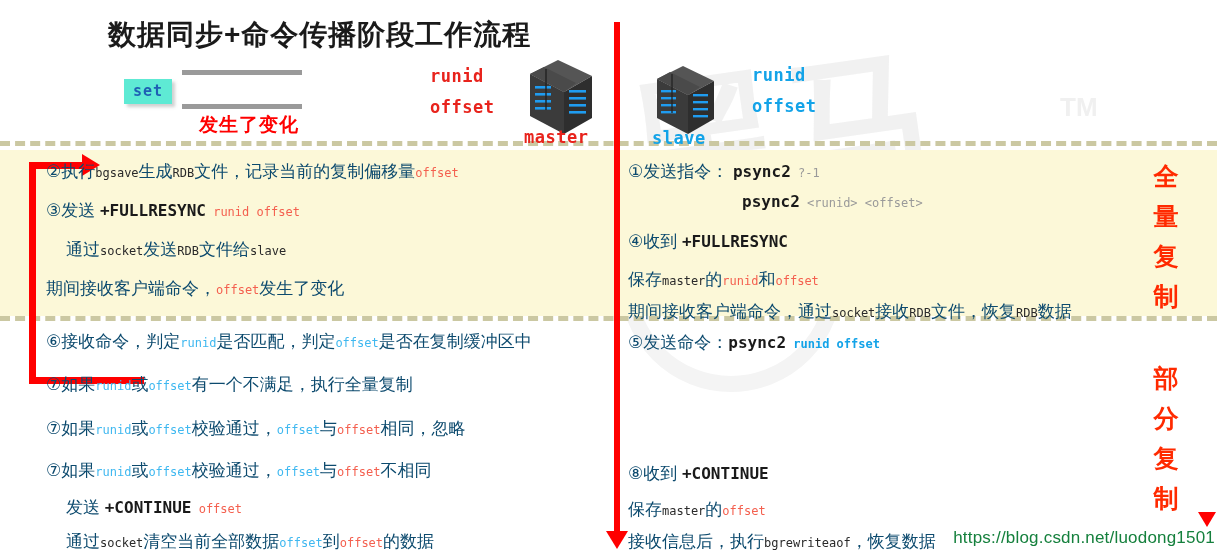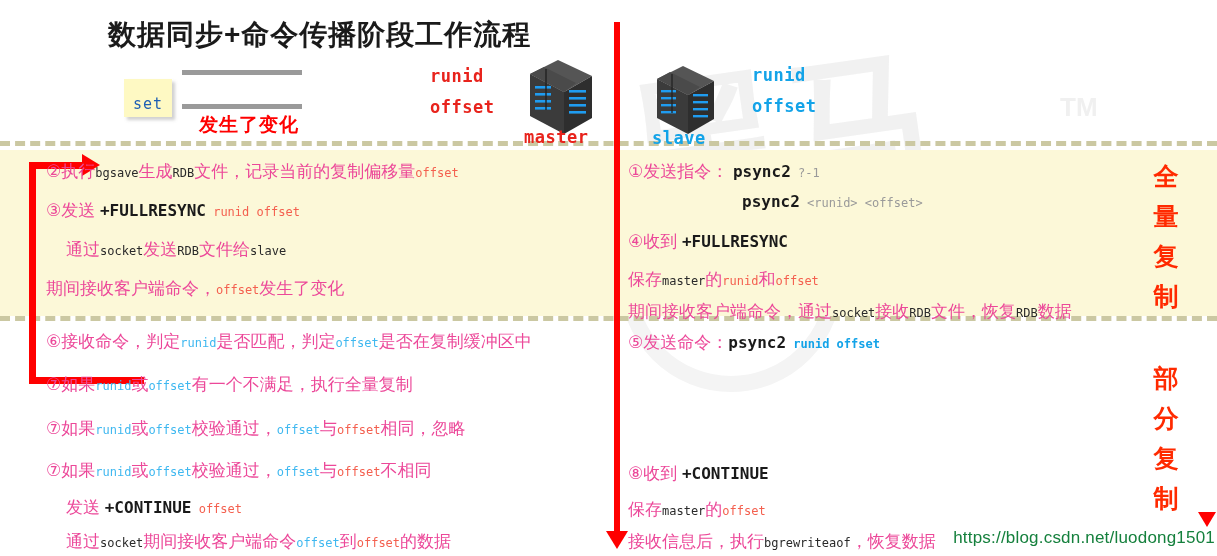--- a/index.html
+++ b/index.html
@@ -53,24 +53,24 @@
 
   
   .title{
     position:absolute;left:108px;top:16px;
     font-size:28px;font-weight:bold;color:#1a1a1a;
     letter-spacing:1px;white-space:nowrap;
     font-family:"Liberation Sans","DejaVu Sans",sans-serif;
   }
   .setbox{
     position:absolute;left:124px;top:79px;
-    background:#fef9c3;color:#1e5fb4;
+    background:#5eead4;color:#1e5fb4;
     font-family:"DejaVu Sans Mono","Liberation Mono",monospace;
-    font-size:15px;font-weight:normal;
-    padding:16px 9px 4px 9px;
+    font-size:15px;font-weight:bold;
+    padding:3px 9px 4px 9px;
     box-shadow:3px 3px 3px rgba(120,120,120,.35);
     letter-spacing:1px;
   }
   .buf-line{
     position:absolute;left:182px;width:120px;height:5px;background:#9a9a9a;
   }
   .buf-line-1{top:70px;}
   .buf-line-2{top:104px;}
   .buf-label{
     position:absolute;left:199px;top:112px;
@@ -130,21 +130,21 @@
     font-size:17px;color:#2a2a2a;
     font-family:"Liberation Sans","DejaVu Sans",sans-serif;
   }
   .row .cn{font-family:"Liberation Sans","DejaVu Sans",sans-serif;}
   .mono{font-family:"DejaVu Sans Mono","Liberation Mono",monospace;font-size:12px;}
   .mono-b{font-family:"DejaVu Sans Mono","Liberation Mono",monospace;font-size:16px;font-weight:bold;color:#1a1a1a;}
   .red{color:#f4604f;}
   .blue{color:#3fb8f0;}
   .blue2{color:#13a3e8;font-weight:bold;}
   .gray{color:#9a9a9a;}
-  .dark{color:#ec4899;}
+  .dark{color:#0c4a6e;}
 
   
   .vlabel{
     position:absolute;color:#ff2a00;font-weight:bold;font-size:25px;
     text-align:center;width:40px;
     font-family:"Liberation Sans","DejaVu Sans",sans-serif;
   }
   .vl-full{left:1146px;top:156px;}
   .vl-part{left:1146px;top:358px;}
   .vlabel span{display:block;line-height:40px;}
@@ -228,21 +228,21 @@
   <div id="rows">
       <div class="row" style="left: 46px; top: 160px;"><span class="cn dark">②执行</span><span class="mono">bgsave</span><span class="cn dark">生成</span><span class="mono">RDB</span><span class="cn dark">文件，记录当前的复制偏移量</span><span class="mono red">offset</span></div>
       <div class="row" style="left: 46px; top: 199px;"><span class="cn dark">③发送 </span><span class="mono-b">+FULLRESYNC</span><span class="mono red">  runid offset</span></div>
       <div class="row" style="left: 66px; top: 238px;"><span class="cn dark">通过</span><span class="mono">socket</span><span class="cn dark">发送</span><span class="mono">RDB</span><span class="cn dark">文件给</span><span class="mono">slave</span></div>
       <div class="row" style="left: 46px; top: 277px;"><span class="cn dark">期间接收客户端命令，</span><span class="mono red">offset</span><span class="cn dark">发生了变化</span></div>
       <div class="row" style="left: 46px; top: 330px;"><span class="cn dark">⑥接收命令，判定</span><span class="mono blue">runid</span><span class="cn dark">是否匹配，判定</span><span class="mono blue">offset</span><span class="cn dark">是否在复制缓冲区中</span></div>
       <div class="row" style="left: 46px; top: 373px;"><span class="cn dark">⑦如果</span><span class="mono blue">runid</span><span class="cn dark">或</span><span class="mono blue">offset</span><span class="cn dark">有一个不满足，执行全量复制</span></div>
       <div class="row" style="left: 46px; top: 417px;"><span class="cn dark">⑦如果</span><span class="mono blue">runid</span><span class="cn dark">或</span><span class="mono blue">offset</span><span class="cn dark">校验通过，</span><span class="mono blue">offset</span><span class="cn dark">与</span><span class="mono red">offset</span><span class="cn dark">相同，忽略</span></div>
       <div class="row" style="left: 46px; top: 459px;"><span class="cn dark">⑦如果</span><span class="mono blue">runid</span><span class="cn dark">或</span><span class="mono blue">offset</span><span class="cn dark">校验通过，</span><span class="mono blue">offset</span><span class="cn dark">与</span><span class="mono red">offset</span><span class="cn dark">不相同</span></div>
       <div class="row" style="left: 66px; top: 496px;"><span class="cn dark">发送 </span><span class="mono-b">+CONTINUE</span><span class="mono red">  offset</span></div>
-      <div class="row" style="left: 66px; top: 530px;"><span class="cn dark">通过</span><span class="mono">socket</span><span class="cn dark">期间接收客户端命令</span><span class="mono blue">offset</span><span class="cn dark">到</span><span class="mono red">offset</span><span class="cn dark">的数据</span></div>
+      <div class="row" style="left: 66px; top: 530px;"><span class="cn dark">通过</span><span class="mono">socket</span><span class="cn dark">清空当前全部数据</span><span class="mono blue">offset</span><span class="cn dark">到</span><span class="mono red">offset</span><span class="cn dark">的数据</span></div>
       <div class="row" style="left: 628px; top: 160px;"><span class="cn dark">①发送指令： </span><span class="mono-b">psync2</span><span class="mono gray">   ?-1</span></div>
       <div class="row" style="left: 742px; top: 192px;"><span class="mono-b">psync2</span><span class="mono gray">  &lt;runid&gt; &lt;offset&gt;</span></div>
       <div class="row" style="left: 628px; top: 230px;"><span class="cn dark">④收到 </span><span class="mono-b">+FULLRESYNC</span></div>
       <div class="row" style="left: 628px; top: 268px;"><span class="cn dark">保存</span><span class="mono">master</span><span class="cn dark">的</span><span class="mono red">runid</span><span class="cn dark">和</span><span class="mono red">offset</span></div>
       <div class="row" style="left: 628px; top: 300px;"><span class="cn dark">期间接收客户端命令，通过</span><span class="mono">socket</span><span class="cn dark">接收</span><span class="mono">RDB</span><span class="cn dark">文件，恢复</span><span class="mono">RDB</span><span class="cn dark">数据</span></div>
       <div class="row" style="left: 628px; top: 331px;"><span class="cn dark">⑤发送命令：</span><span class="mono-b">psync2</span><span class="mono blue2">   runid offset</span></div>
       <div class="row" style="left: 628px; top: 462px;"><span class="cn dark">⑧收到 </span><span class="mono-b">+CONTINUE</span></div>
       <div class="row" style="left: 628px; top: 498px;"><span class="cn dark">保存</span><span class="mono">master</span><span class="cn dark">的</span><span class="mono red">offset</span></div>
       <div class="row" style="left: 628px; top: 530px;"><span class="cn dark">接收信息后，执行</span><span class="mono">bgrewriteaof</span><span class="cn dark">，恢复数据</span></div>
     </div>

